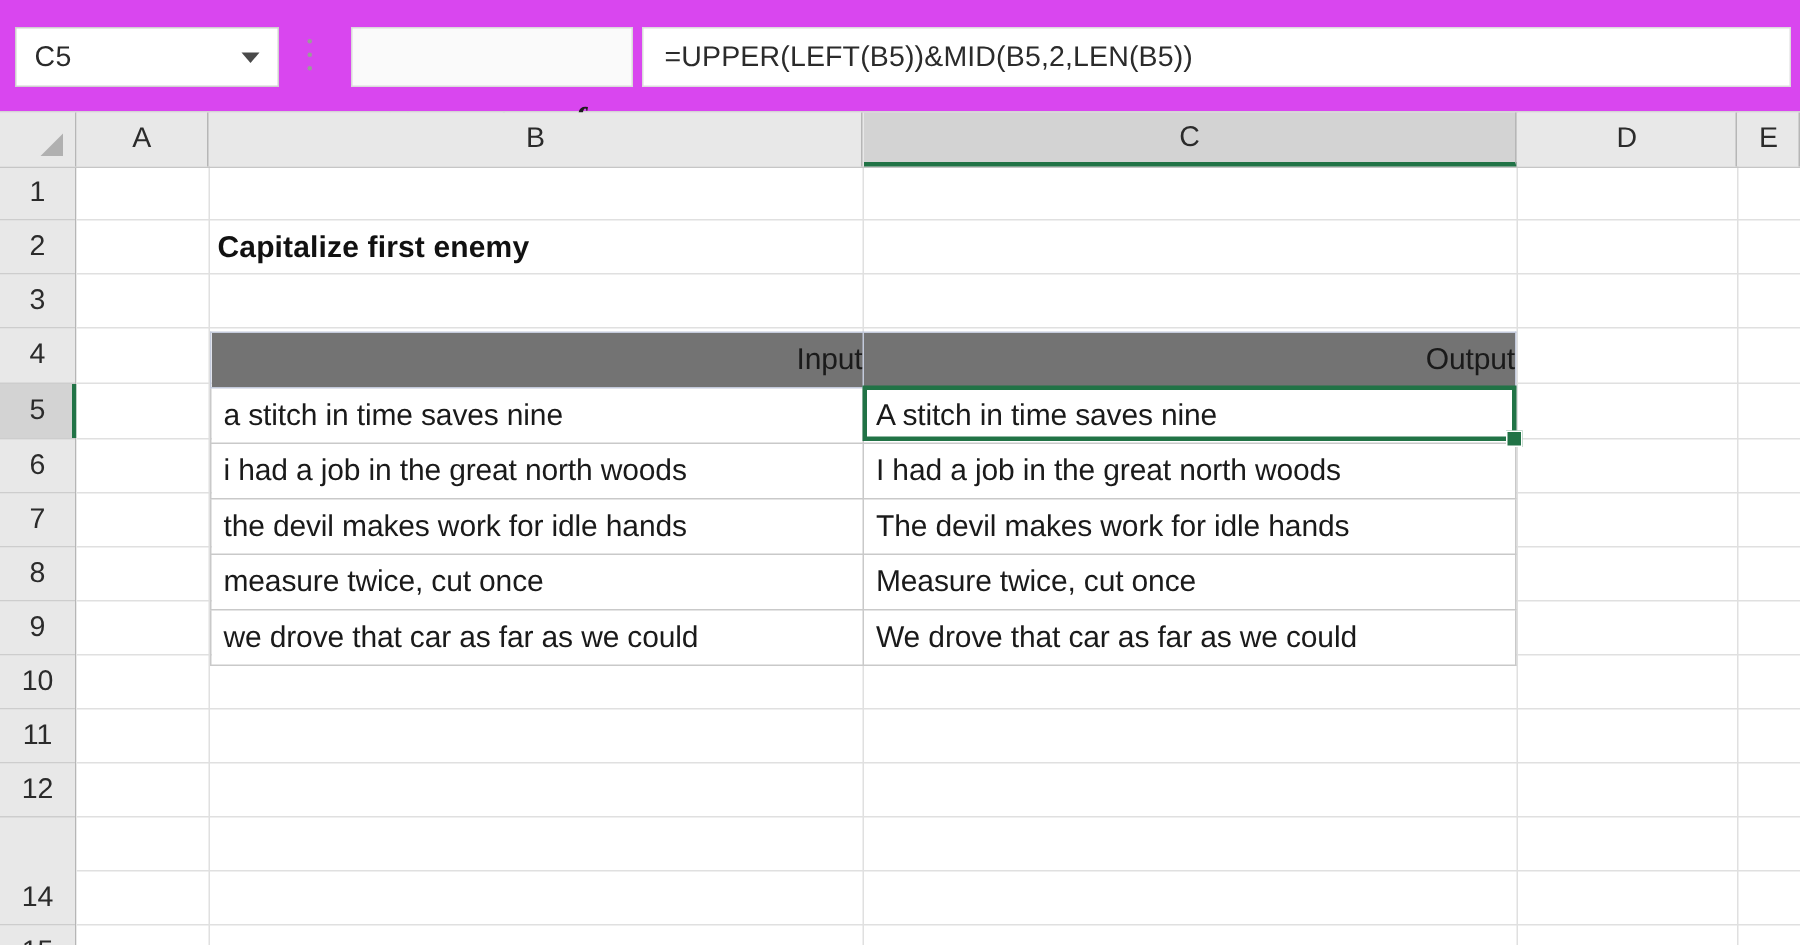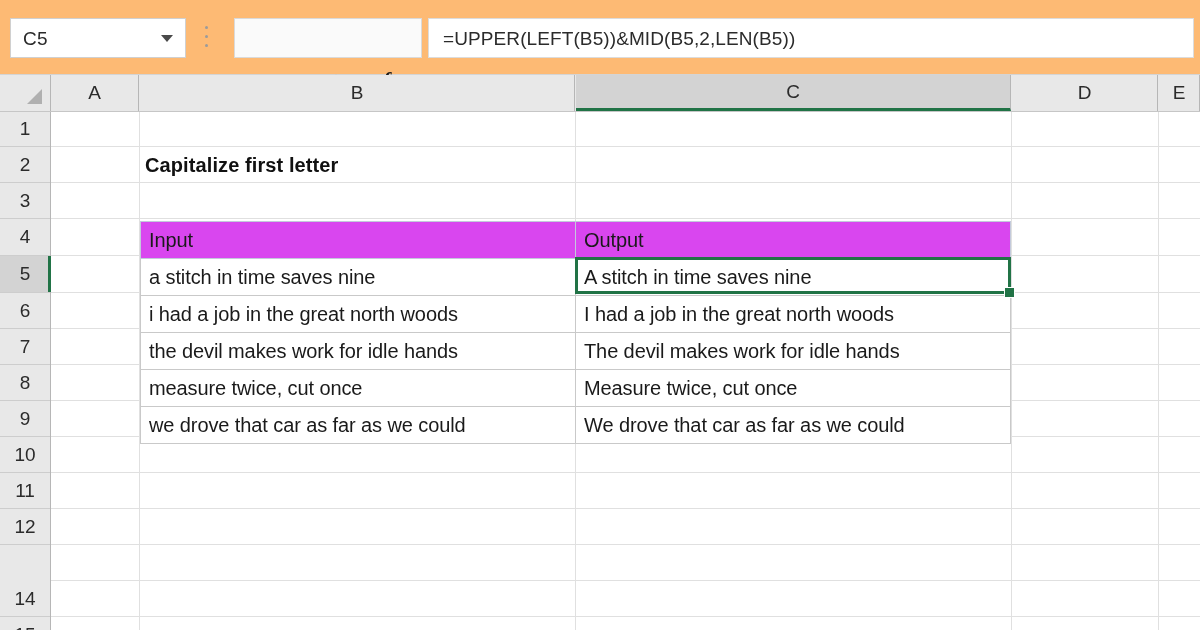--- a/index.html
+++ b/index.html
@@ -18,21 +18,21 @@
     height: 630px;
     background: #ffffff;
   }
 
   
   .formula-bar-area {
     position: absolute;
     left: 0; top: 0;
     width: 1200px;
     height: 75px;
-    background: #fdba74;
+    background: #d946ef;
     border-bottom: 1px solid #d4d4d4;
     box-sizing: border-box;
   }
 
   .namebox {
     position: absolute;
     left: 10px;
     top: 18px;
     width: 176px;
     height: 40px;
@@ -253,22 +253,23 @@
     border: 1px solid #c9c9c9;
     font-size: 20px;
     color: #1a1a1a;
     white-space: nowrap;
     overflow: hidden;
     vertical-align: middle;
     background: #ffffff;
     letter-spacing: -.1px;
   }
   .tbl td.hdr {
-    background: #d946ef;
+    background: #737373;
     border-color: #c3cadb;
+    text-align: right;
   }
   .col-in  { width: 435px; }
   .col-out { width: 435px; }
 
   
   .selection {
     position: absolute;
     left: 524px;
     top: 145px;
     width: 436px;
@@ -377,21 +378,21 @@
         <div style="position: absolute; left: 0px; top: 252px; width: 1149px; height: 1px; background: rgb(224, 224, 224);"></div>
         <div style="position: absolute; left: 0px; top: 288px; width: 1149px; height: 1px; background: rgb(224, 224, 224);"></div>
         <div style="position: absolute; left: 0px; top: 324px; width: 1149px; height: 1px; background: rgb(224, 224, 224);"></div>
         <div style="position: absolute; left: 0px; top: 360px; width: 1149px; height: 1px; background: rgb(224, 224, 224);"></div>
         <div style="position: absolute; left: 0px; top: 396px; width: 1149px; height: 1px; background: rgb(224, 224, 224);"></div>
         <div style="position: absolute; left: 0px; top: 432px; width: 1149px; height: 1px; background: rgb(224, 224, 224);"></div>
         <div style="position: absolute; left: 0px; top: 468px; width: 1149px; height: 1px; background: rgb(224, 224, 224);"></div>
         <div style="position: absolute; left: 0px; top: 504px; width: 1149px; height: 1px; background: rgb(224, 224, 224);"></div>
       </div>
 
-    <div class="sheet-title">Capitalize first letter</div>
+    <div class="sheet-title">Capitalize first enemy</div>
 
     <table class="tbl">
       <colgroup>
         <col class="col-in">
           <col class="col-out">
       </colgroup>
       <tbody id="tbl-body">
           <tr>
             <td class="hdr">Input</td>
             <td class="hdr">Output</td>

